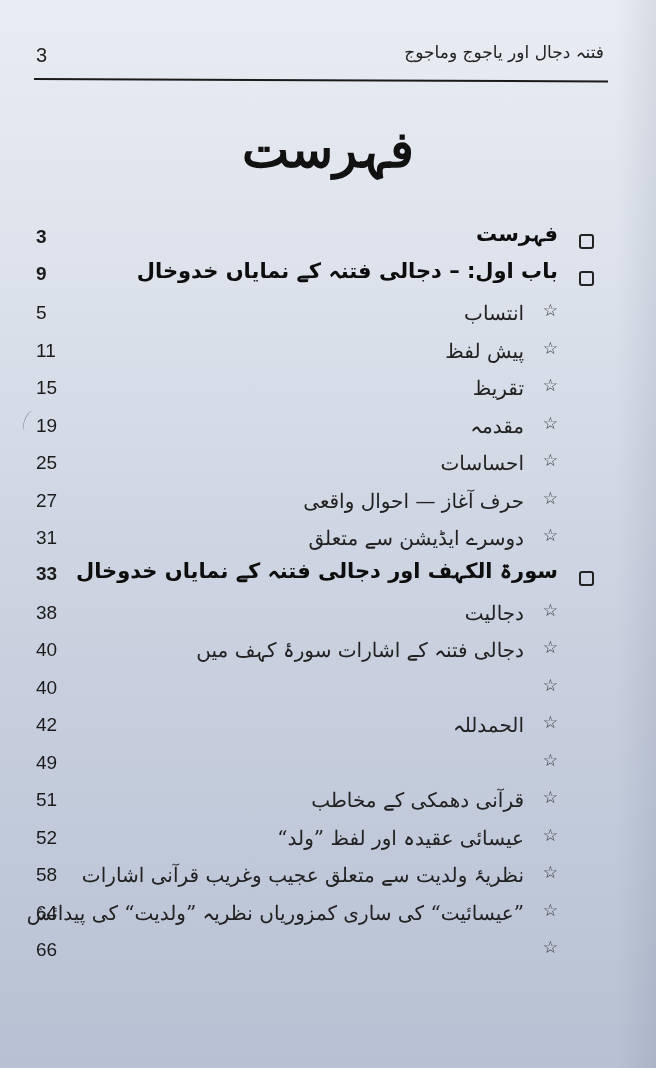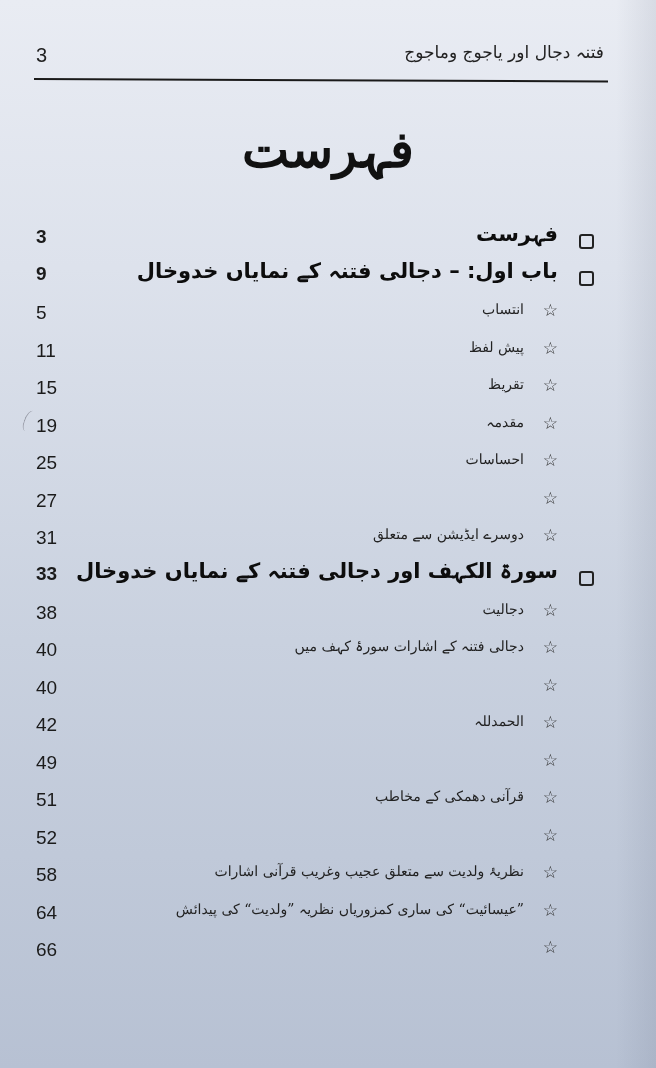--- a/index.html
+++ b/index.html
@@ -98,21 +98,21 @@
       top: 0px;
       font-family: "DejaVu Sans", sans-serif;
       font-weight: bold;
       font-size: 21px;
       color: #0d0d0d;
     }
     .section .toc-title {
       right: 72px;
       top: 5px;
       font-family: "DejaVu Serif", serif;
-      font-size: 14px;
+      font-size: 20px;
       color: #222;
     }
     .marker-box {
       position: absolute;
       right: 2px;
       top: 12px;
       width: 11px;
       height: 11px;
       border: 2px solid #222;
       border-radius: 3px;
@@ -182,20 +182,21 @@
         <span class="toc-title">مقدمہ</span>
       </div>
       <div class="toc-row section">
         <span class="toc-page">25</span>
         <span class="marker-star">☆</span>
         <span class="toc-title">احساسات</span>
       </div>
       <div class="toc-row section">
         <span class="toc-page">27</span>
         <span class="marker-star">☆</span>
+        <span class="toc-title">حرف آغاز — احوال واقعی</span>
       </div>
       <div class="toc-row section">
         <span class="toc-page">31</span>
         <span class="marker-star">☆</span>
         <span class="toc-title">دوسرے ایڈیشن سے متعلق</span>
       </div>
       <div class="toc-row chapter">
         <span class="toc-page">33</span>
         <span class="marker-box"></span>
         <span class="toc-title">سورۃ الکہف اور دجالی فتنہ کے نمایاں خدوخال</span>
@@ -224,20 +225,21 @@
         <span class="marker-star">☆</span>
       </div>
       <div class="toc-row section">
         <span class="toc-page">51</span>
         <span class="marker-star">☆</span>
         <span class="toc-title">قرآنی دھمکی کے مخاطب</span>
       </div>
       <div class="toc-row section">
         <span class="toc-page">52</span>
         <span class="marker-star">☆</span>
+        <span class="toc-title">عیسائی عقیدہ اور لفظ ”ولد“</span>
       </div>
       <div class="toc-row section">
         <span class="toc-page">58</span>
         <span class="marker-star">☆</span>
         <span class="toc-title">نظریۂ ولدیت سے متعلق عجیب وغریب قرآنی اشارات</span>
       </div>
       <div class="toc-row section">
         <span class="toc-page">64</span>
         <span class="marker-star">☆</span>
         <span class="toc-title">”عیسائیت“ کی ساری کمزوریاں نظریہ ”ولدیت“ کی پیدائش</span>

